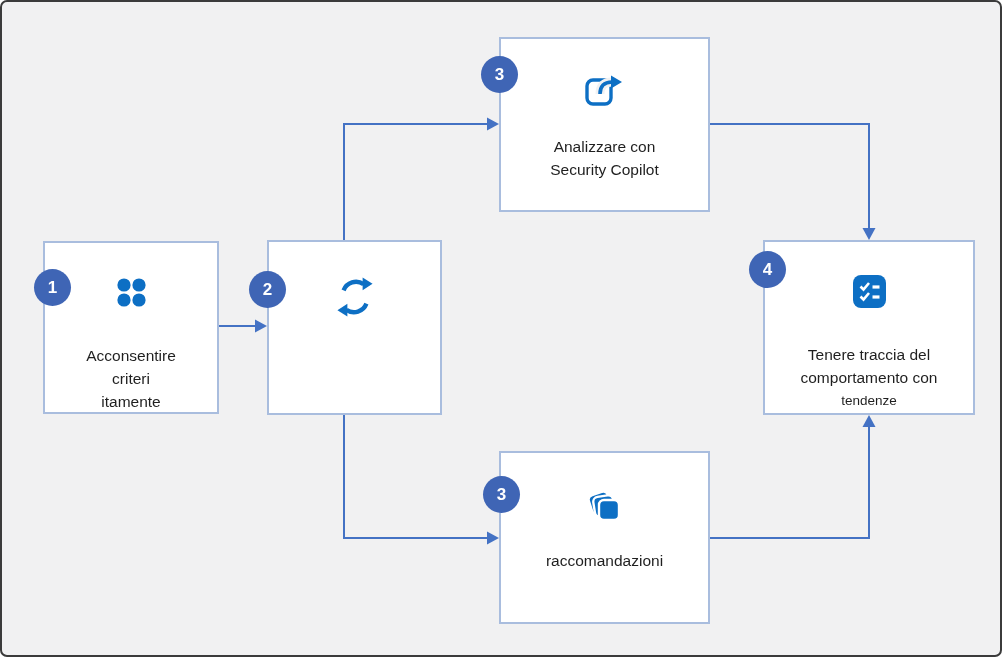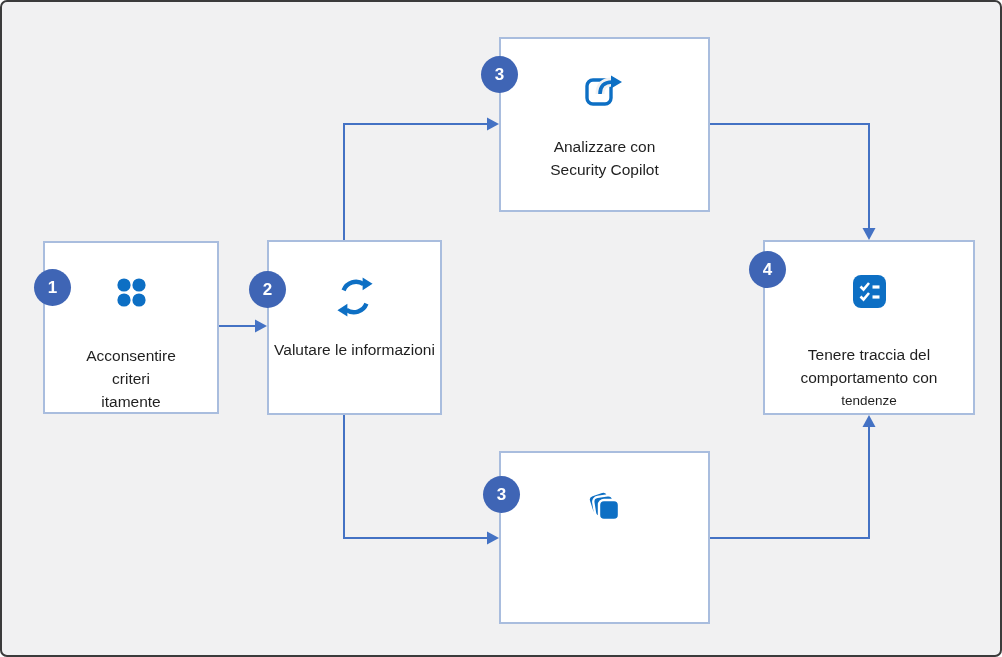--- a/index.html
+++ b/index.html
@@ -122,21 +122,20 @@
           <path d="M8 16 A14 14 0 0 1 29 9.5"></path>
           <path d="M32 30 A14 14 0 0 1 11 36.5"></path>
         </g>
         <g fill="#0d6fc4">
           <polygon points="28,2.5 38.5,9 28,16"></polygon>
           <polygon points="12,30 1.5,37 12,43.5"></polygon>
         </g>
       </svg>
     </div>
     <div class="node-label">
-      <div>Valutare le informazioni</div>
     </div>
   </div>
 
   <div class="node lines-2" id="node-analyze">
     <div class="badge">3</div>
     <div class="node-icon">
       <svg width="40" height="34" viewBox="0 0 40 34">
         <rect x="2" y="8" width="24" height="24" rx="6" fill="none" stroke="#0d6fc4" stroke-width="3.4"></rect>
         <path d="M15 22 Q15 10 27 10" fill="none" stroke="#f1f1f2" stroke-width="9"></path>
         <path d="M15 22 Q15 10 27 10" fill="none" stroke="#0d6fc4" stroke-width="3.6"></path>
@@ -154,20 +153,21 @@
     <div class="node-icon">
       <svg width="36" height="40" viewBox="0 0 36 40">
         <g fill="#0d6fc4" stroke="#ffffff" stroke-width="2.4">
           <rect x="3" y="7" width="20" height="20" rx="5" transform="rotate(-18 13 17)"></rect>
           <rect x="7" y="10" width="20" height="20" rx="5" transform="rotate(-9 17 20)"></rect>
           <rect x="12" y="14" width="20" height="20" rx="5"></rect>
         </g>
       </svg>
     </div>
     <div class="node-label">
+      <div>raccomandazioni</div>
     </div>
   </div>
 
   <div class="node lines-3" id="node-track">
     <div class="badge">4</div>
     <div class="node-icon">
       <svg width="33" height="33" viewBox="0 0 33 33">
         <rect x="0" y="0" width="33" height="33" rx="8" fill="#0d6fc4"></rect>
         <g stroke="#ffffff" fill="none">
           <path d="M7.5 11.5 l3 3 l5.5 -6.5" stroke-width="2.6"></path>

